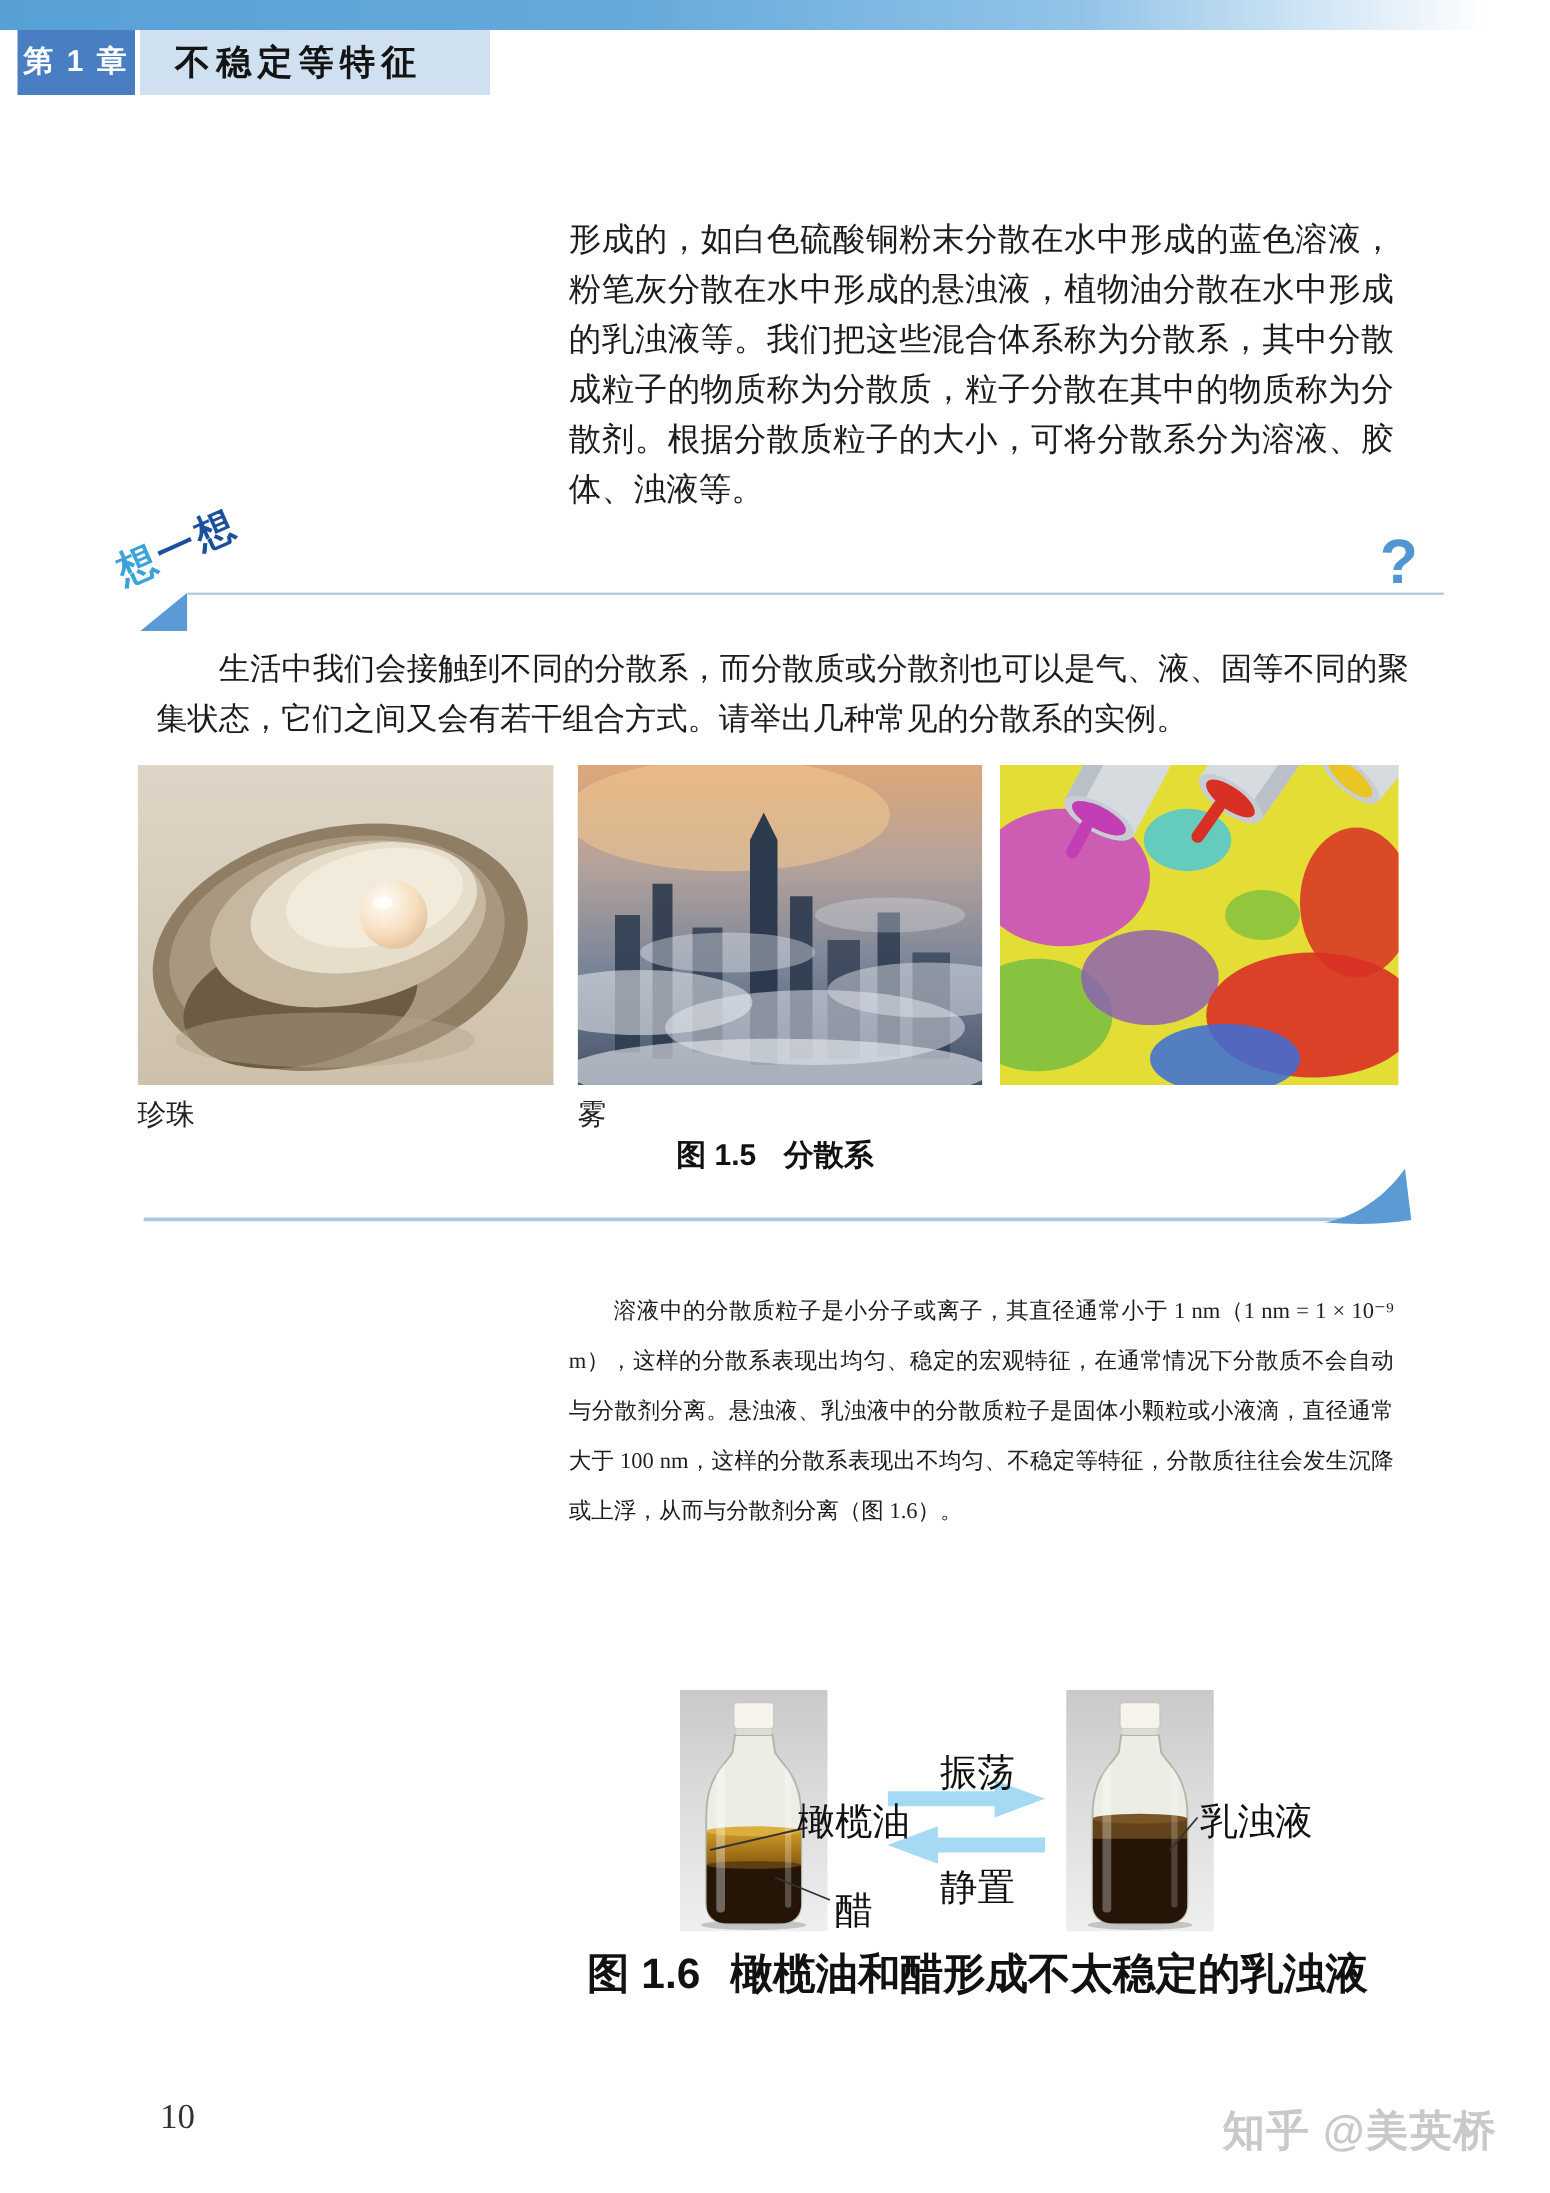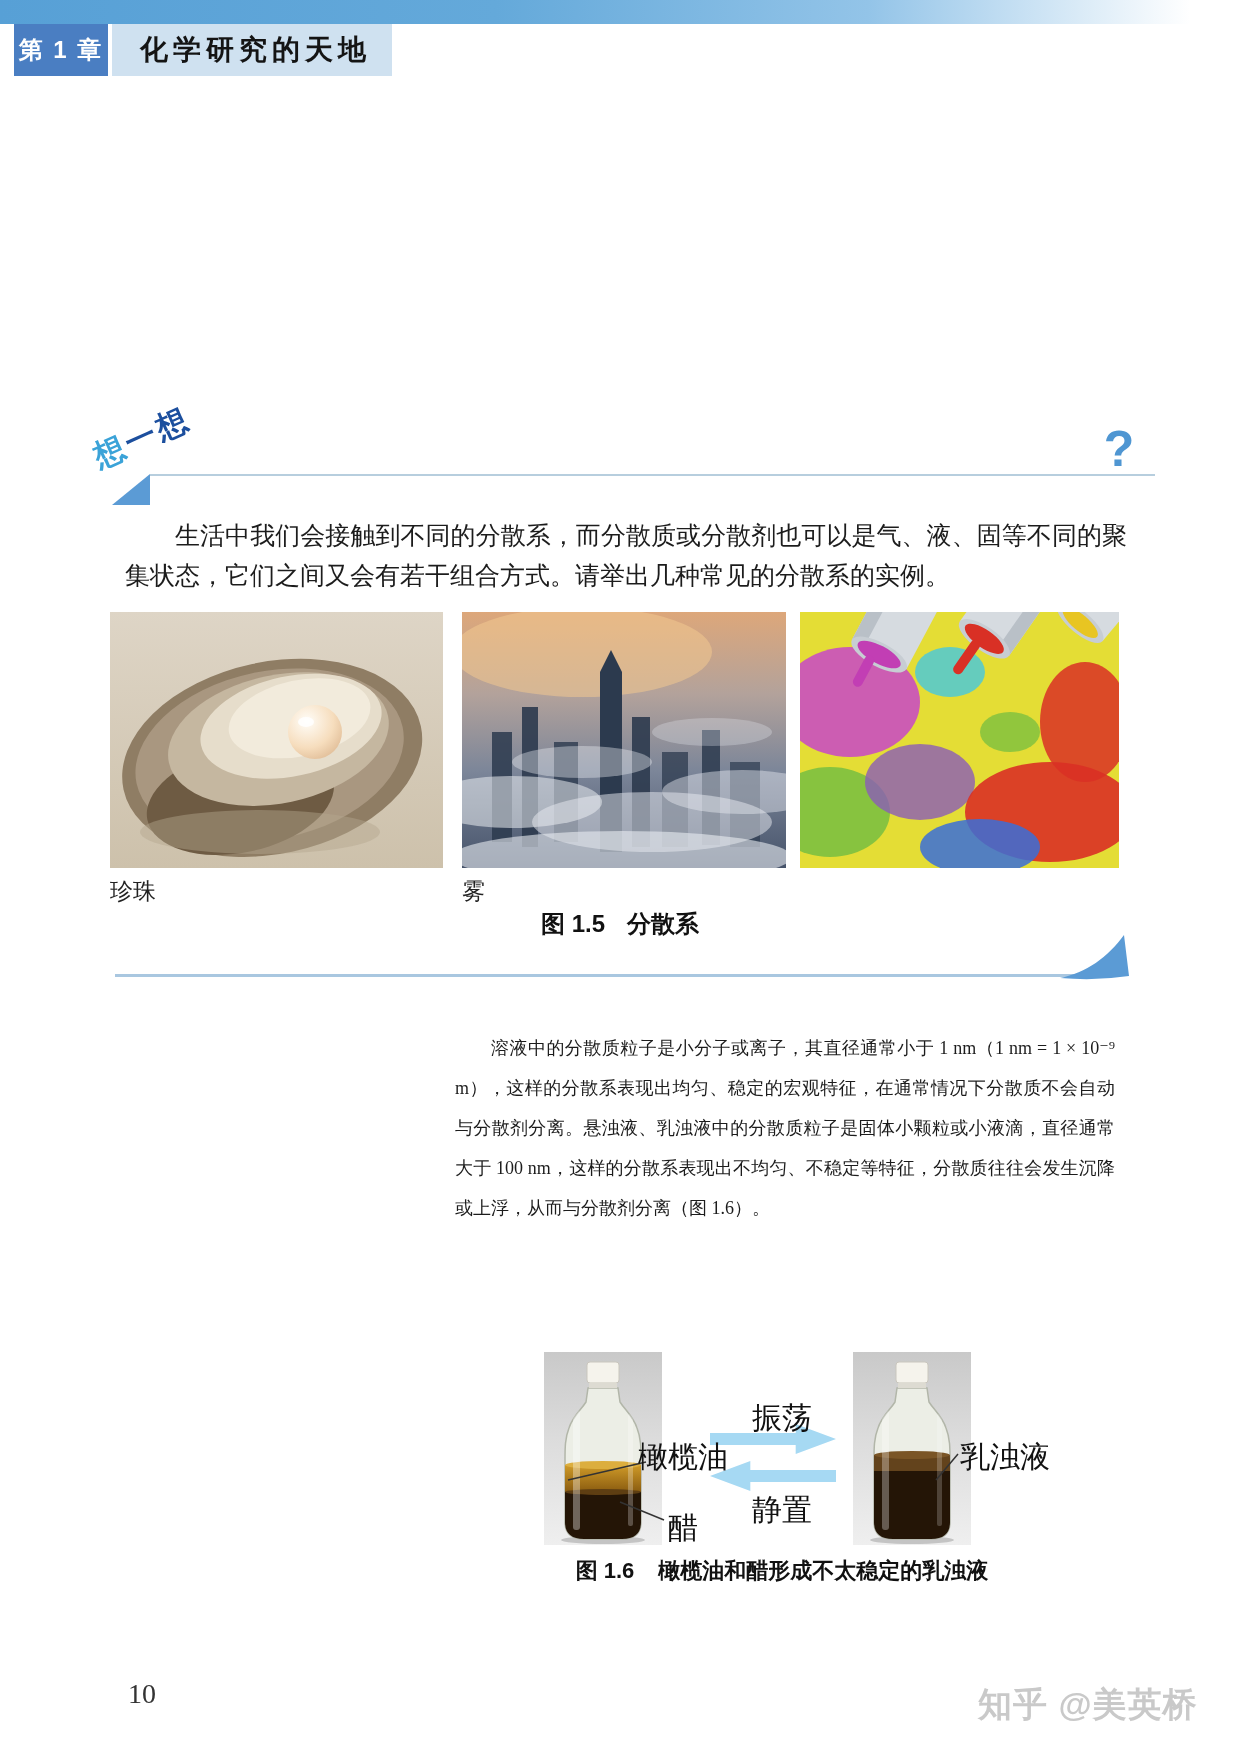--- a/index.html
+++ b/index.html
@@ -62,37 +62,38 @@
   .lab-shake{left:752px;top:1398px;}
   .lab-stand{left:752px;top:1490px;}
   .arrow-right{position:absolute;left:710px;top:1424px;width:126px;height:30px;background:#a6d9f3;
     -webkit-clip-path:polygon(0 30%,68% 30%,68% 0,100% 50%,68% 100%,68% 70%,0 70%);
     clip-path:polygon(0 30%,68% 30%,68% 0,100% 50%,68% 100%,68% 70%,0 70%);}
   .arrow-left{position:absolute;left:710px;top:1461px;width:126px;height:30px;background:#a6d9f3;
     -webkit-clip-path:polygon(100% 30%,32% 30%,32% 0,0 50%,32% 100%,32% 70%,100% 70%);
     clip-path:polygon(100% 30%,32% 30%,32% 0,0 50%,32% 100%,32% 70%,100% 70%);}
   .leader-overlay{position:absolute;left:540px;top:1350px;pointer-events:none;}
   .fig16-caption{position:absolute;left:462px;top:1556px;width:640px;text-align:center;
-    font-family:"Liberation Sans","DejaVu Sans",sans-serif;font-weight:bold;font-size:22px;color:#111;}
+    font-family:"Liberation Sans","DejaVu Sans",sans-serif;font-weight:bold;font-size:34px;color:#111;}
   .fig16-caption .fig-num{margin-right:24px;}
 
   
   .page-num{position:absolute;left:128px;top:1678px;font-size:28px;color:#333;}
   .watermark{position:absolute;left:978px;top:1682px;font-family:"Liberation Sans","DejaVu Sans",sans-serif;
     font-weight:bold;font-size:34px;color:#c9c9c9;letter-spacing:1px;}
 </style>
 </head>
 <body>
 
 <div class="page">
 
   <div class="top-strip"></div>
   <div class="chapter-badge">第 1 章</div>
-  <div class="chapter-title">化学研究的天地</div>
-
+  <div class="chapter-title">不稳定等特征</div>
+
+  <p class="para intro">形成的，如白色硫酸铜粉末分散在水中形成的蓝色溶液，粉笔灰分散在水中形成的悬浊液，植物油分散在水中形成的乳浊液等。我们把这些混合体系称为分散系，其中分散成粒子的物质称为分散质，粒子分散在其中的物质称为分散剂。根据分散质粒子的大小，可将分散系分为溶液、胶体、浊液等。</p>
 
   <div class="think-label"><span class="c1">想</span><span class="c2">一想</span></div>
   <div class="think-triangle"></div>
   <div class="think-line"></div>
   <div class="think-q">?</div>
 
   <p class="para question">生活中我们会接触到不同的分散系，而分散质或分散剂也可以是气、液、固等不同的聚集状态，它们之间又会有若干组合方式。请举出几种常见的分散系的实例。</p>
 
   <div class="photo photo1">
     <svg width="333" height="256" viewBox="0 0 333 256">

